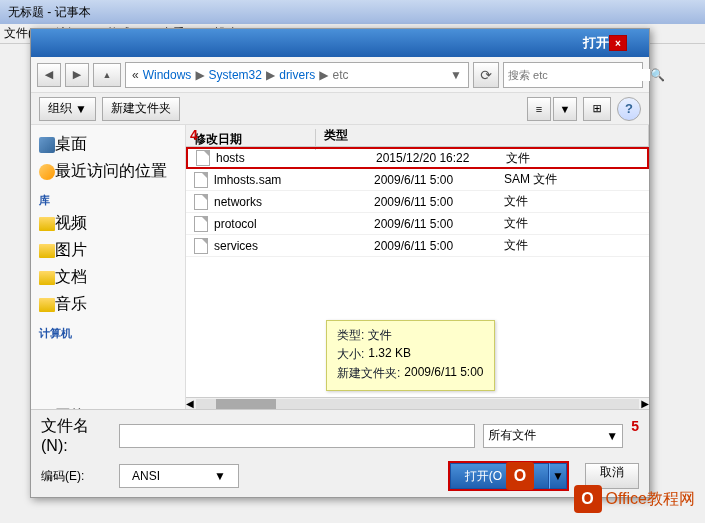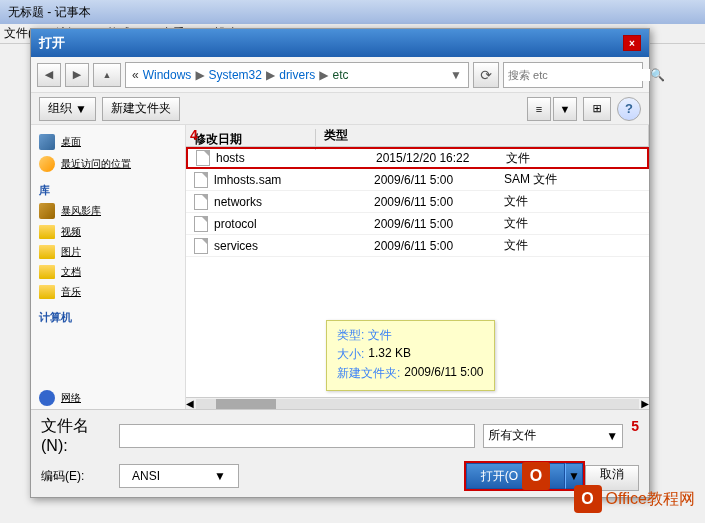--- a/index.html
+++ b/index.html
@@ -59,22 +59,22 @@
       box-shadow: 2px 2px 8px rgba(0,0,0,0.4);
       display: flex;
       flex-direction: column;
     }
 
     .dialog-title-bar {
       background: linear-gradient(to bottom, #4a90d9, #2060b0);
       height: 28px;
       display: flex;
       align-items: center;
-      justify-content: space-between;
-      padding: 0 8px;
+      justify-content: flex-end;
+      padding: 0 22px;
       color: white;
       font-size: 13px;
       font-weight: bold;
     }
 
     .dialog-title-controls {
       display: flex;
       gap: 2px;
     }
 
@@ -218,24 +218,23 @@
       border-right: 1px solid #ddd;
       overflow-y: auto;
       padding: 6px 0;
     }
 
     .sidebar-item {
       display: flex;
       align-items: center;
       padding: 3px 8px;
       cursor: pointer;
-      font-size: 10px;
-      gap: 6px;
+      font-size: 16px;
+      gap: 0;
       white-space: nowrap;
-      text-decoration: underline;
     }
 
     .sidebar-icon {
       width: 16px;
       height: 16px;
       flex-shrink: 0;
     }
 
     .desktop-icon {
       background: linear-gradient(135deg, #6699cc, #336699);
@@ -360,21 +359,21 @@
       z-index: 20;
       box-shadow: 1px 1px 3px rgba(0,0,0,0.2);
     }
 
     .tooltip-row {
       display: flex;
       gap: 4px;
       margin-bottom: 2px;
     }
 
-    .tooltip-label { color: #3b82f6; }
+    .tooltip-label { color: #0f172a; }
     .tooltip-value { color: #000; font-weight: normal; }
 
     
     .number-label {
       position: absolute;
       color: #cc0000;
       font-size: 14px;
       font-weight: bold;
     }
 
@@ -575,21 +574,21 @@
     <div class="nav-btn">▶</div>
     <div class="nav-btn" style="width:28px; font-size:9px;">▲</div>
     <div class="breadcrumb-bar">
       <span style="color:#333;">«</span>
       <span style="color:#0066cc;">Windows</span>
       <span class="breadcrumb-separator">▶</span>
       <span style="color:#0066cc;">System32</span>
       <span class="breadcrumb-separator">▶</span>
       <span style="color:#0066cc;">drivers</span>
       <span class="breadcrumb-separator">▶</span>
-      <span style="color:#14532d;text-align:center;">etc</span>
+      <span style="color:#737373;text-align:center;">etc</span>
       <span style="margin-left:auto; color:#666;">▼</span>
     </div>
     <div class="refresh-btn">⟳</div>
     <div class="search-bar">
       <input class="search-input" placeholder="搜索 etc" style="">
       <span>🔍</span>
     </div>
   </div>
 
   <div class="toolbar">
@@ -615,24 +614,20 @@
         <div class="sidebar-icon desktop-icon"></div>
         <span>桌面</span>
       </div>
       <div class="sidebar-item">
         <div class="sidebar-icon recent-icon"></div>
         <span>最近访问的位置</span>
       </div>
 
       <div class="sidebar-section-header">库</div>
 
-      <div class="sidebar-item">
-        <div class="sidebar-icon library-icon"></div>
-        <span>暴风影库</span>
-      </div>
       <div class="sidebar-item">
         <div class="sidebar-icon folder-icon"></div>
         <span>视频</span>
       </div>
       <div class="sidebar-item">
         <div class="sidebar-icon folder-icon"></div>
         <span>图片</span>
       </div>
       <div class="sidebar-item">
         <div class="sidebar-icon folder-icon"></div>
@@ -741,21 +736,21 @@
       </div>
 
       <div class="number-label" style="position:relative; top:-10px; color:#cc0000;">5</div>
     </div>
     <div class="encoding-row">
       <label class="encoding-label">编码(E):</label>
       <div class="encoding-dropdown">
         <span>ANSI</span>
         <span>▼</span>
       </div>
-      <div style="margin-left:auto; display:flex; gap:0; align-items:flex-end;">
+      <div style="margin-left:auto; display:flex; gap:16px; align-items:center;">
         <div style="display:flex; border: 2px solid #cc0000;">
           <div class="open-btn">
             <span>打开(O</span>
             <div style="width:28px;height:28px;background:#cc3300;border-radius:3px;display:flex;align-items:center;justify-content:center;color:white;font-size:16px;font-weight:bold;">O</div>
           </div>
           <div class="open-btn-arrow">▼</div>
         </div>
         <div class="cancel-btn">取消</div>
       </div>
     </div>

